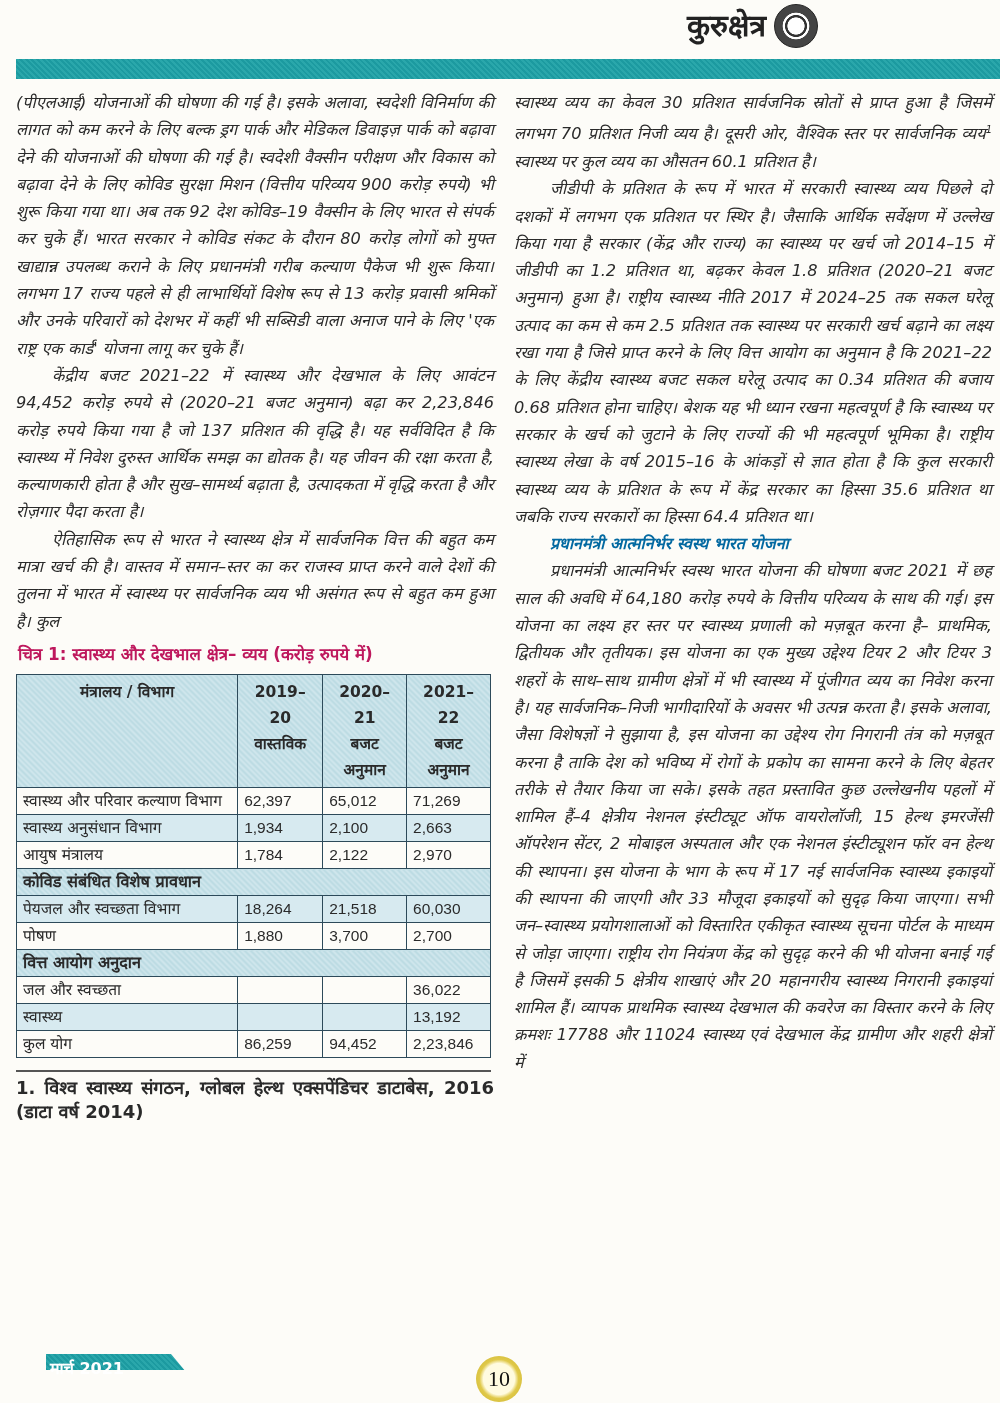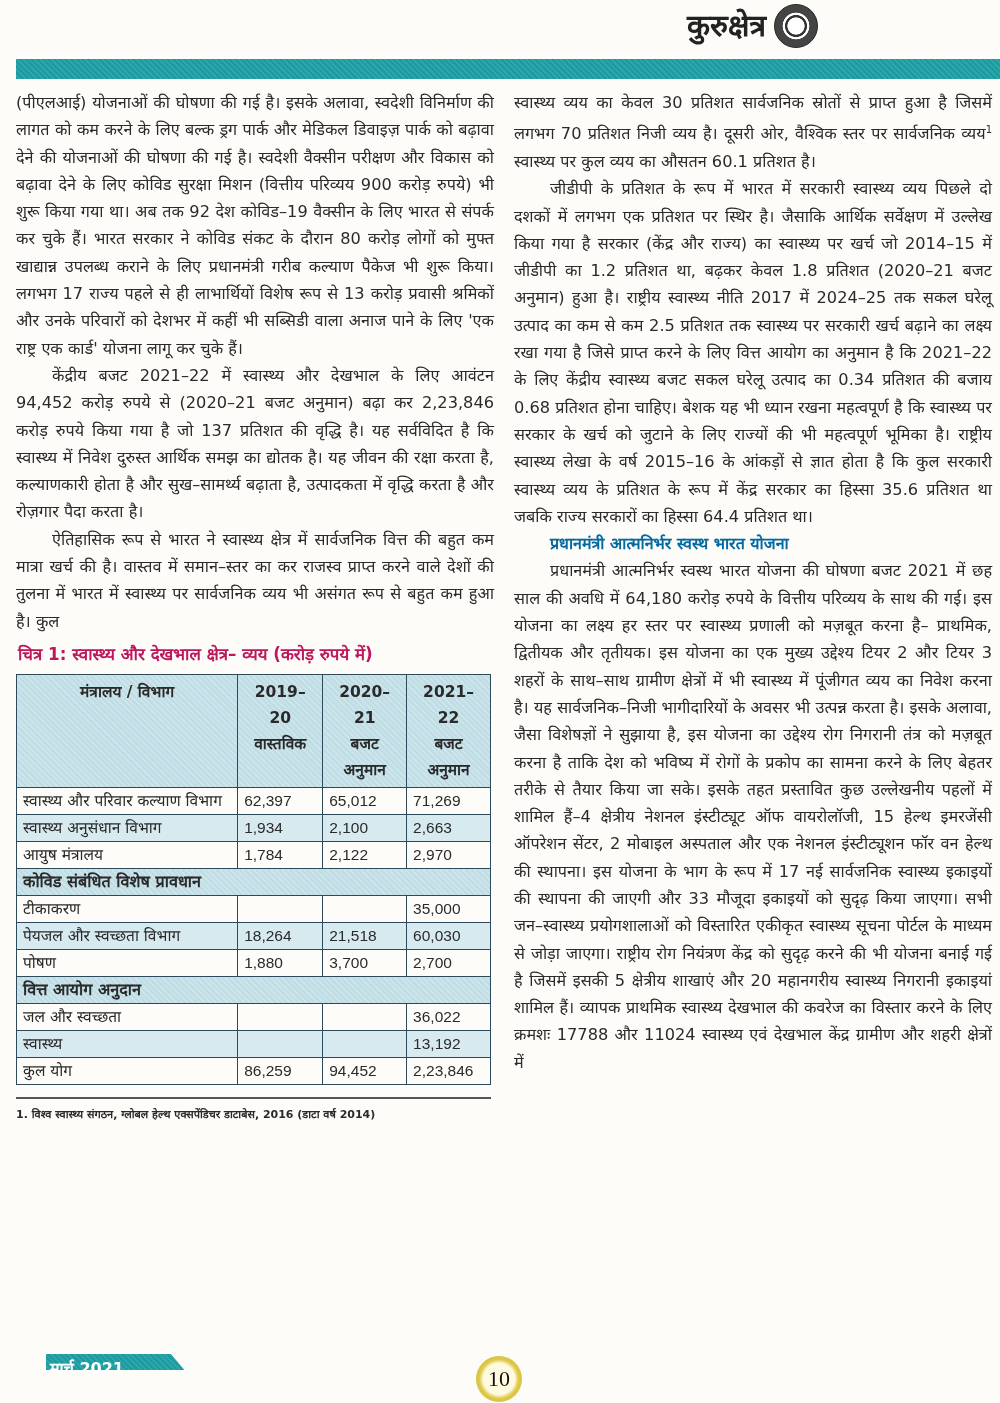--- a/index.html
+++ b/index.html
@@ -19,33 +19,33 @@
     background: radial-gradient(circle, #fff 0 28%, #333 30% 36%, #fff 38% 44%, #444 46% 100%);
     border: 1px solid #222;
   }
   .teal-band {
     position: absolute; left: 16px; top: 59px; width: 984px; height: 20px;
     background: repeating-linear-gradient(45deg, #1c9aa0 0 2px, #2aa7ab 2px 4px);
   }
   .col { position: absolute; top: 89px; width: 478px; font-size: 16.2px; line-height: 27.3px; text-align: justify; }
   .col-left { left: 16px; }
   .col-right { left: 514px; }
-  .col p { margin: 0; }
+  .col p { margin: 0; font-style: italic; }
   .indent { text-indent: 36px; }
   .subhead { color: #0369a1; font-weight: bold; text-indent: 36px; font-size: 16px; margin: 4px 0 0 0; }
   .caption { color: #be185d; font-weight: bold; font-size: 16.8px; margin: 6px 0 6px 2px; text-align: left; }
   table.fig { border-collapse: collapse; width: 475px; margin-left: 0; font-size: 15.5px; line-height: 26px; }
   table.fig td, table.fig th { border: 1.5px solid #2d4a5a; padding: 0 6px; vertical-align: top; text-align: left; }
   table.fig thead th { background: repeating-linear-gradient(45deg, #cfe6ec 0 2px, #bcdbe3 2px 4px); font-weight: bold; text-align: center; padding: 4px 16px; }
   table.fig thead th.first { vertical-align: top; }
   tr.shade td { background: #d7eaf0; }
   tr.section td { background: repeating-linear-gradient(45deg, #cfe6ec 0 2px, #bcdbe3 2px 4px); font-weight: bold; font-size: 16.2px; }
   td.num { font-family: "Liberation Sans", sans-serif; font-size: 15.5px; padding-top: 2px; }
   .fn-rule { border-top: 2px solid #555; margin: 12px 0 4px 0; width: 475px; }
-  .footnote { font-weight: bold; font-size: 11px; line-height: 24px; text-align: justify; }
+  .footnote { font-weight: bold; font-size: 18px; line-height: 24px; text-align: justify; }
   .month-tab {
     position: absolute; left: 0; top: 1354px; width: 150px; height: 16px;
     background: repeating-linear-gradient(45deg, #1c9aa0 0 2px, #2aa7ab 2px 4px);
     clip-path: polygon(0 0, 125px 0, 150px 30px, 0 30px);
     color: #fff; font-weight: bold; font-size: 16px; line-height: 30px; padding-left: 4px; box-sizing: border-box; margin-left: 46px;
   }
   .page-badge {
     position: absolute; left: 476px; top: 1356px; width: 46px; height: 46px; border-radius: 50%;
     background: radial-gradient(circle, #fffbe0 0 48%, #e0c94a 60%, #c8b02a 100%);
     display: flex; align-items: center; justify-content: center;
@@ -92,26 +92,20 @@
         </tr>
         <tr>
           <td>आयुष मंत्रालय</td>
           <td class="num">1,784</td>
           <td class="num">2,122</td>
           <td class="num">2,970</td>
         </tr>
         <tr class="section">
           <td colspan="4">कोविड संबंधित विशेष प्रावधान</td>
         </tr>
-        <tr>
-          <td>टीकाकरण</td>
-          <td class="num"></td>
-          <td class="num"></td>
-          <td class="num">35,000</td>
-        </tr>
         <tr class="shade">
           <td>पेयजल और स्वच्छता विभाग</td>
           <td class="num">18,264</td>
           <td class="num">21,518</td>
           <td class="num">60,030</td>
         </tr>
         <tr>
           <td>पोषण</td>
           <td class="num">1,880</td>
           <td class="num">3,700</td>

